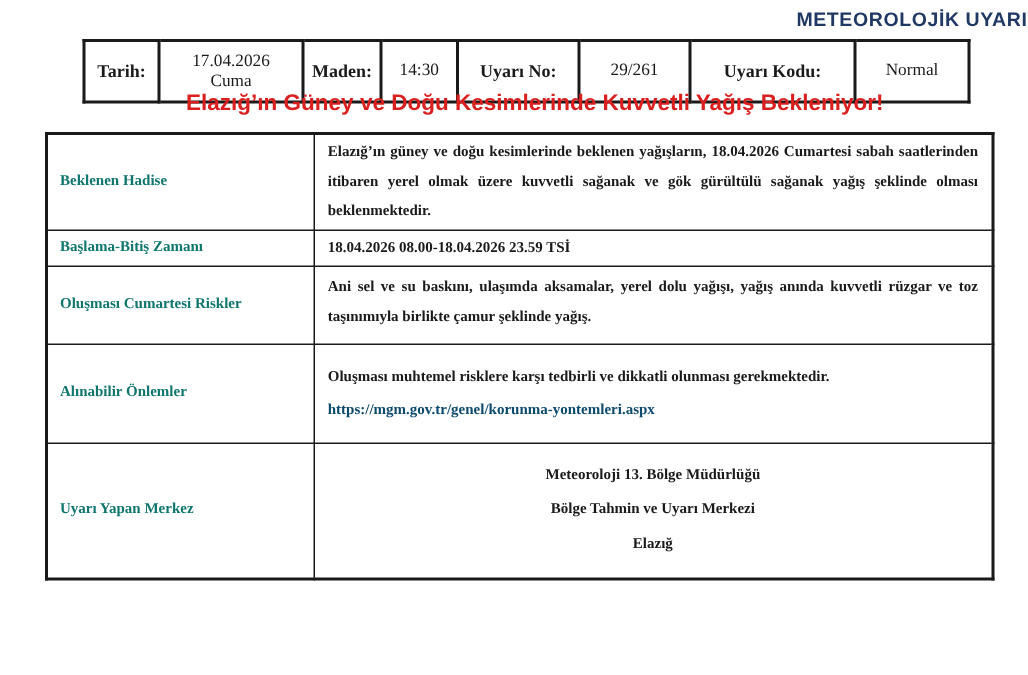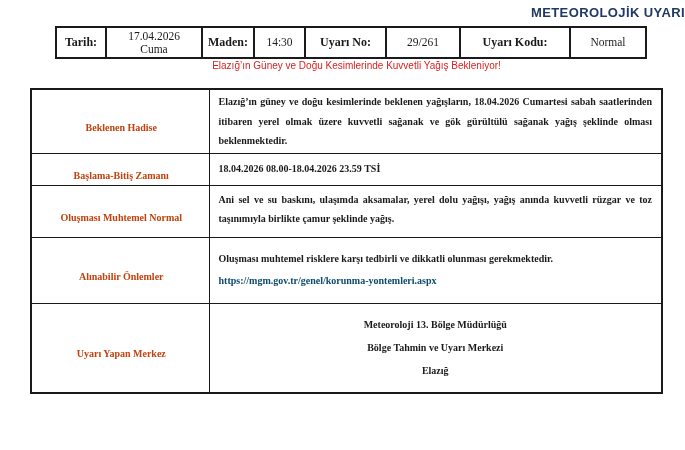--- a/index.html
+++ b/index.html
@@ -27,63 +27,62 @@
 
   
   table { border-collapse: collapse; table-layout: fixed; }
   .info-table {
     position: absolute;
     left: 55px; top: 26px;
     width: 590px;
   }
   .info-table td {
     border: 2px solid #1a1a1a;
-    height: 31px;
+    height: 41px;
     vertical-align: middle;
     text-align: center;
     font-size: 11.5px;
     padding: 1px 2px;
     line-height: 13px;
   }
   .info-table td.lbl {
     font-weight: bold;
     font-size: 12px;
   }
 
   
   .headline {
     position: absolute;
     top: 60px; left: 0; right: 0;
     text-align: center;
     font-family: "Liberation Sans", "DejaVu Sans", sans-serif;
-    font-weight: normal;
-    font-size: 10px;
+    font-weight: bold;
+    font-size: 15px;
     color: #da1f1f;
     margin-left: 28px;
   }
 
   
   .main-table {
     position: absolute;
     left: 30px; top: 88px;
     width: 633px;
     border: 2px solid #1a1a1a;
   }
   .main-table td {
     border: 1.5px solid #1a1a1a;
     vertical-align: middle;
     font-size: 10px;
     font-weight: bold;
   }
   .main-table td.label-cell {
     width: 178px;
-    color: #c2410c;
-    padding: 14px 6px 2px 8px;
+    color: #0f766e;
+    padding: 0 6px 2px 8px;
     line-height: 15px;
-    text-align: center;
   }
   .main-table td.content-cell {
     padding: 2px 9px;
     line-height: 19.5px;
   }
   .content-justify { text-align: justify; }
   .content-center { text-align: center; }
   .stack-line { display: block; }
   .center-stack .stack-line { margin: 3px 0; line-height: 20px; }
   .url-line { color: #0c4a6e; text-decoration: none; }
@@ -127,21 +126,21 @@
   <tbody>
       <tr style="height:60px">
     <td class="label-cell">Beklenen Hadise</td>
     <td class="content-cell content-justify">Elazığ’ın güney ve doğu kesimlerinde beklenen yağışların, 18.04.2026 Cumartesi sabah saatlerinden itibaren yerel olmak üzere kuvvetli sağanak ve gök gürültülü sağanak yağış şeklinde olması beklenmektedir.</td>
   </tr>
   <tr style="height:22px">
     <td class="label-cell">Başlama-Bitiş Zamanı</td>
     <td class="content-cell">18.04.2026 08.00-18.04.2026 23.59 TSİ</td>
   </tr>
   <tr style="height:52px">
-    <td class="label-cell">Oluşması Muhtemel Normal</td>
+    <td class="label-cell">Oluşması Cumartesi Riskler</td>
     <td class="content-cell content-justify" style="vertical-align:top; padding-top:4px;">Ani sel ve su baskını, ulaşımda aksamalar, yerel dolu yağışı, yağış anında kuvvetli rüzgar ve toz taşınımıyla birlikte çamur şeklinde yağış.</td>
   </tr>
   <tr style="height:66px">
     <td class="label-cell">Alınabilir Önlemler</td>
     <td class="content-cell" style="line-height:22px">
       <span class="stack-line">Oluşması muhtemel risklere karşı tedbirli ve dikkatli olunması gerekmektedir.</span>
       <span class="stack-line url-line">https://mgm.gov.tr/genel/korunma-yontemleri.aspx</span>
     </td>
   </tr>
   <tr style="height:90px">

